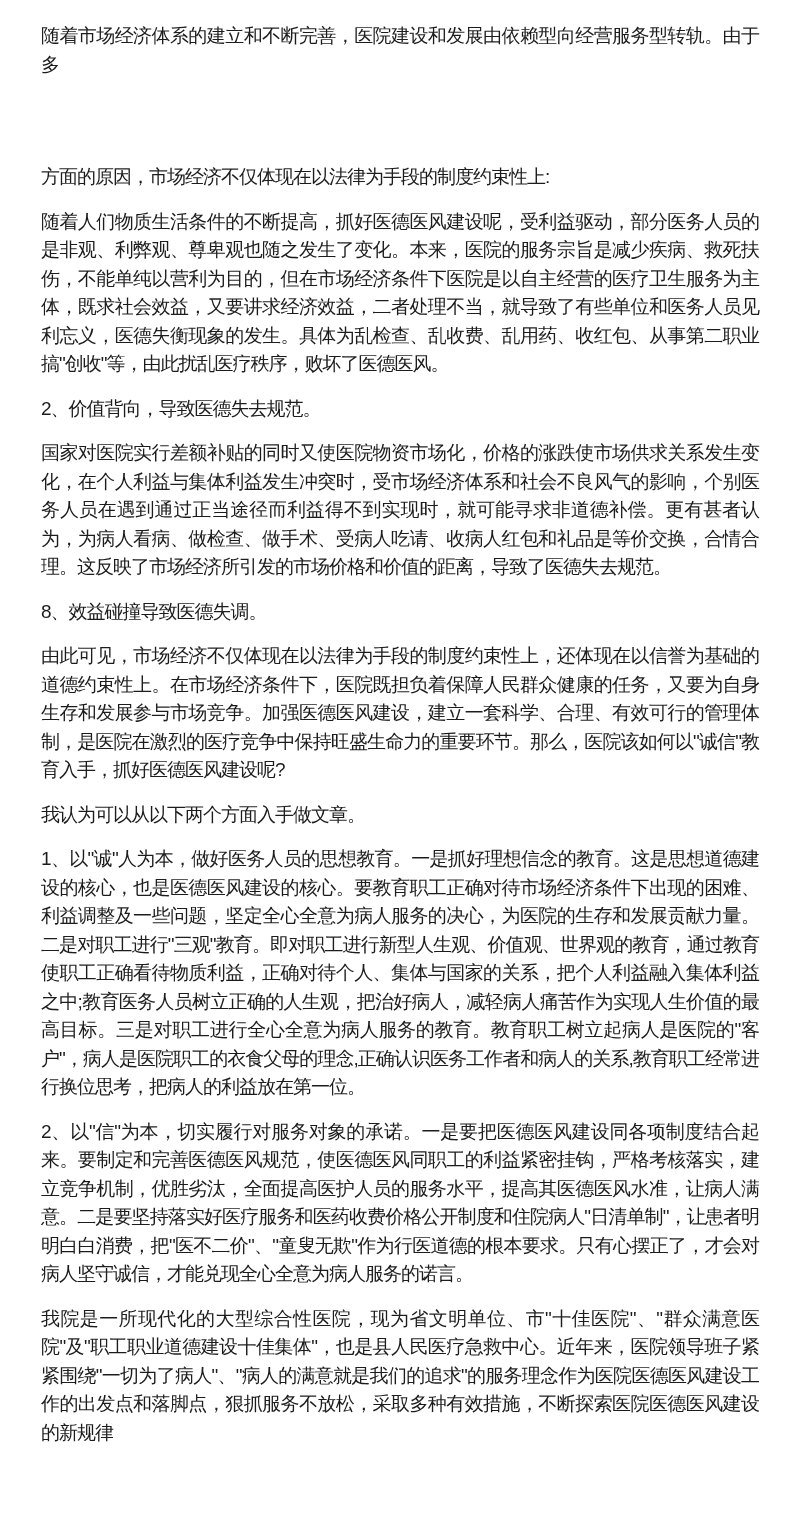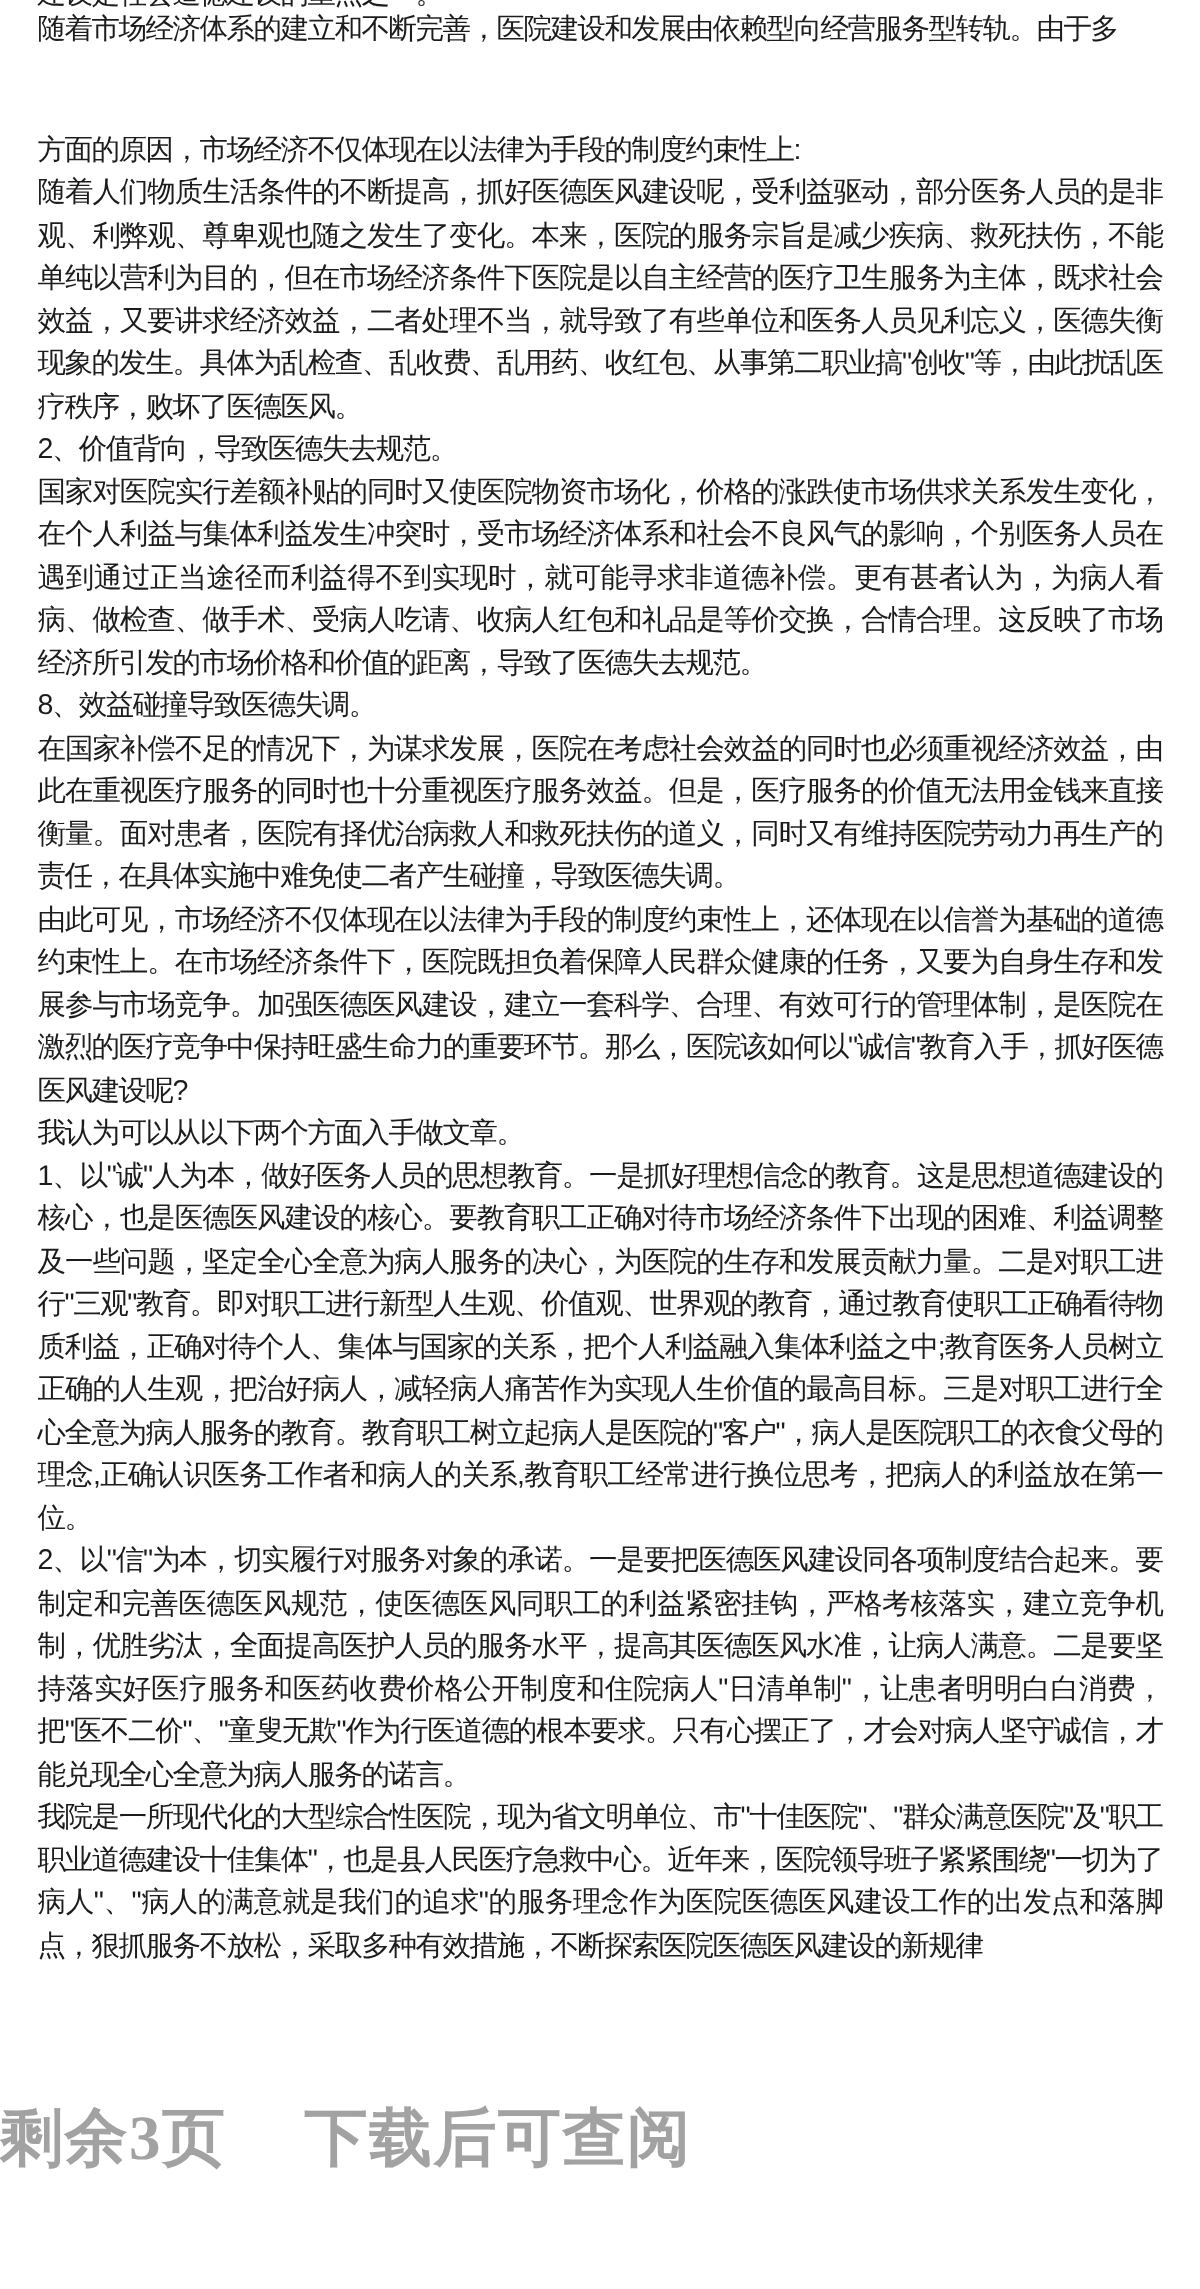--- a/index.html
+++ b/index.html
@@ -14,21 +14,21 @@
     font-family: "Liberation Sans", sans-serif;
   }
   .doc {
     padding: 0 25px;
     color: #1c1c1c;
     font-size: 19px;
     line-height: 28.5px;
     letter-spacing: -1px;
   }
   .para {
-    margin: 0;
+    margin: 16px;
     text-align: justify;
     text-justify: inter-ideograph;
     word-break: break-all;
   }
   .clip-wrap {
     height: 6px;
     overflow: hidden;
     display: flex;
     align-items: flex-end;
   }
@@ -64,21 +64,20 @@
 
   <p class="para">随着市场经济体系的建立和不断完善，医院建设和发展由依赖型向经营服务型转轨。由于多</p>
 
   <div class="page-gap"></div>
 
   <p class="para">方面的原因，市场经济不仅体现在以法律为手段的制度约束性上:</p>
   <p class="para">随着人们物质生活条件的不断提高，抓好医德医风建设呢，受利益驱动，部分医务人员的是非观、利弊观、尊卑观也随之发生了变化。本来，医院的服务宗旨是减少疾病、救死扶伤，不能单纯以营利为目的，但在市场经济条件下医院是以自主经营的医疗卫生服务为主体，既求社会效益，又要讲求经济效益，二者处理不当，就导致了有些单位和医务人员见利忘义，医德失衡现象的发生。具体为乱检查、乱收费、乱用药、收红包、从事第二职业搞"创收"等，由此扰乱医疗秩序，败坏了医德医风。</p>
   <p class="para">2、价值背向，导致医德失去规范。</p>
   <p class="para">国家对医院实行差额补贴的同时又使医院物资市场化，价格的涨跌使市场供求关系发生变化，在个人利益与集体利益发生冲突时，受市场经济体系和社会不良风气的影响，个别医务人员在遇到通过正当途径而利益得不到实现时，就可能寻求非道德补偿。更有甚者认为，为病人看病、做检查、做手术、受病人吃请、收病人红包和礼品是等价交换，合情合理。这反映了市场经济所引发的市场价格和价值的距离，导致了医德失去规范。</p>
   <p class="para">8、效益碰撞导致医德失调。</p>
-  <p class="para">在国家补偿不足的情况下，为谋求发展，医院在考虑社会效益的同时也必须重视经济效益，由此在重视医疗服务的同时也十分重视医疗服务效益。但是，医疗服务的价值无法用金钱来直接衡量。面对患者，医院有择优治病救人和救死扶伤的道义，同时又有维持医院劳动力再生产的责任，在具体实施中难免使二者产生碰撞，导致医德失调。</p>
   <p class="para">由此可见，市场经济不仅体现在以法律为手段的制度约束性上，还体现在以信誉为基础的道德约束性上。在市场经济条件下，医院既担负着保障人民群众健康的任务，又要为自身生存和发展参与市场竞争。加强医德医风建设，建立一套科学、合理、有效可行的管理体制，是医院在激烈的医疗竞争中保持旺盛生命力的重要环节。那么，医院该如何以"诚信"教育入手，抓好医德医风建设呢?</p>
   <p class="para">我认为可以从以下两个方面入手做文章。</p>
   <p class="para">1、以"诚"人为本，做好医务人员的思想教育。一是抓好理想信念的教育。这是思想道德建设的核心，也是医德医风建设的核心。要教育职工正确对待市场经济条件下出现的困难、利益调整及一些问题，坚定全心全意为病人服务的决心，为医院的生存和发展贡献力量。二是对职工进行"三观"教育。即对职工进行新型人生观、价值观、世界观的教育，通过教育使职工正确看待物质利益，正确对待个人、集体与国家的关系，把个人利益融入集体利益之中;教育医务人员树立正确的人生观，把治好病人，减轻病人痛苦作为实现人生价值的最高目标。三是对职工进行全心全意为病人服务的教育。教育职工树立起病人是医院的"客户"，病人是医院职工的衣食父母的理念,正确认识医务工作者和病人的关系,教育职工经常进行换位思考，把病人的利益放在第一位。</p>
   <p class="para">2、以"信"为本，切实履行对服务对象的承诺。一是要把医德医风建设同各项制度结合起来。要制定和完善医德医风规范，使医德医风同职工的利益紧密挂钩，严格考核落实，建立竞争机制，优胜劣汰，全面提高医护人员的服务水平，提高其医德医风水准，让病人满意。二是要坚持落实好医疗服务和医药收费价格公开制度和住院病人"日清单制"，让患者明明白白消费，把"医不二价"、"童叟无欺"作为行医道德的根本要求。只有心摆正了，才会对病人坚守诚信，才能兑现全心全意为病人服务的诺言。</p>
   <p class="para">我院是一所现代化的大型综合性医院，现为省文明单位、市"十佳医院"、"群众满意医院"及"职工职业道德建设十佳集体"，也是县人民医疗急救中心。近年来，医院领导班子紧紧围绕"一切为了病人"、"病人的满意就是我们的追求"的服务理念作为医院医德医风建设工作的出发点和落脚点，狠抓服务不放松，采取多种有效措施，不断探索医院医德医风建设的新规律</p>
 
 </div>
 
 <div class="preview-footer">
   <span>剩余3页</span><span class="footer-space"></span><span>下载后可查阅</span>

